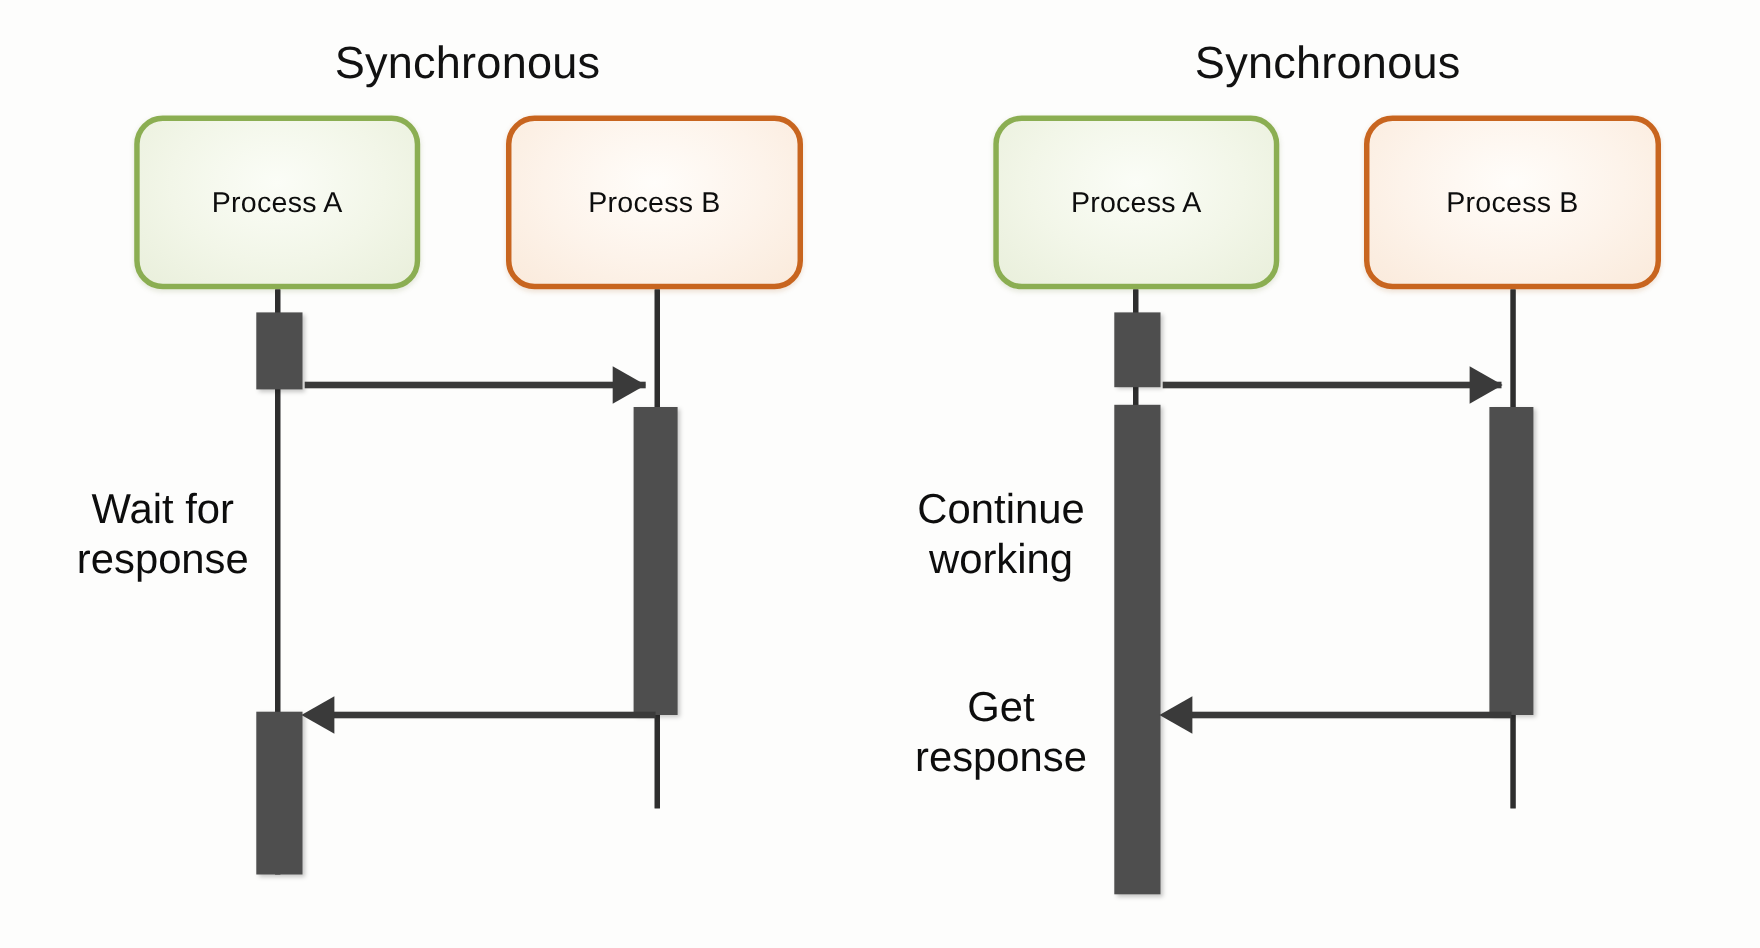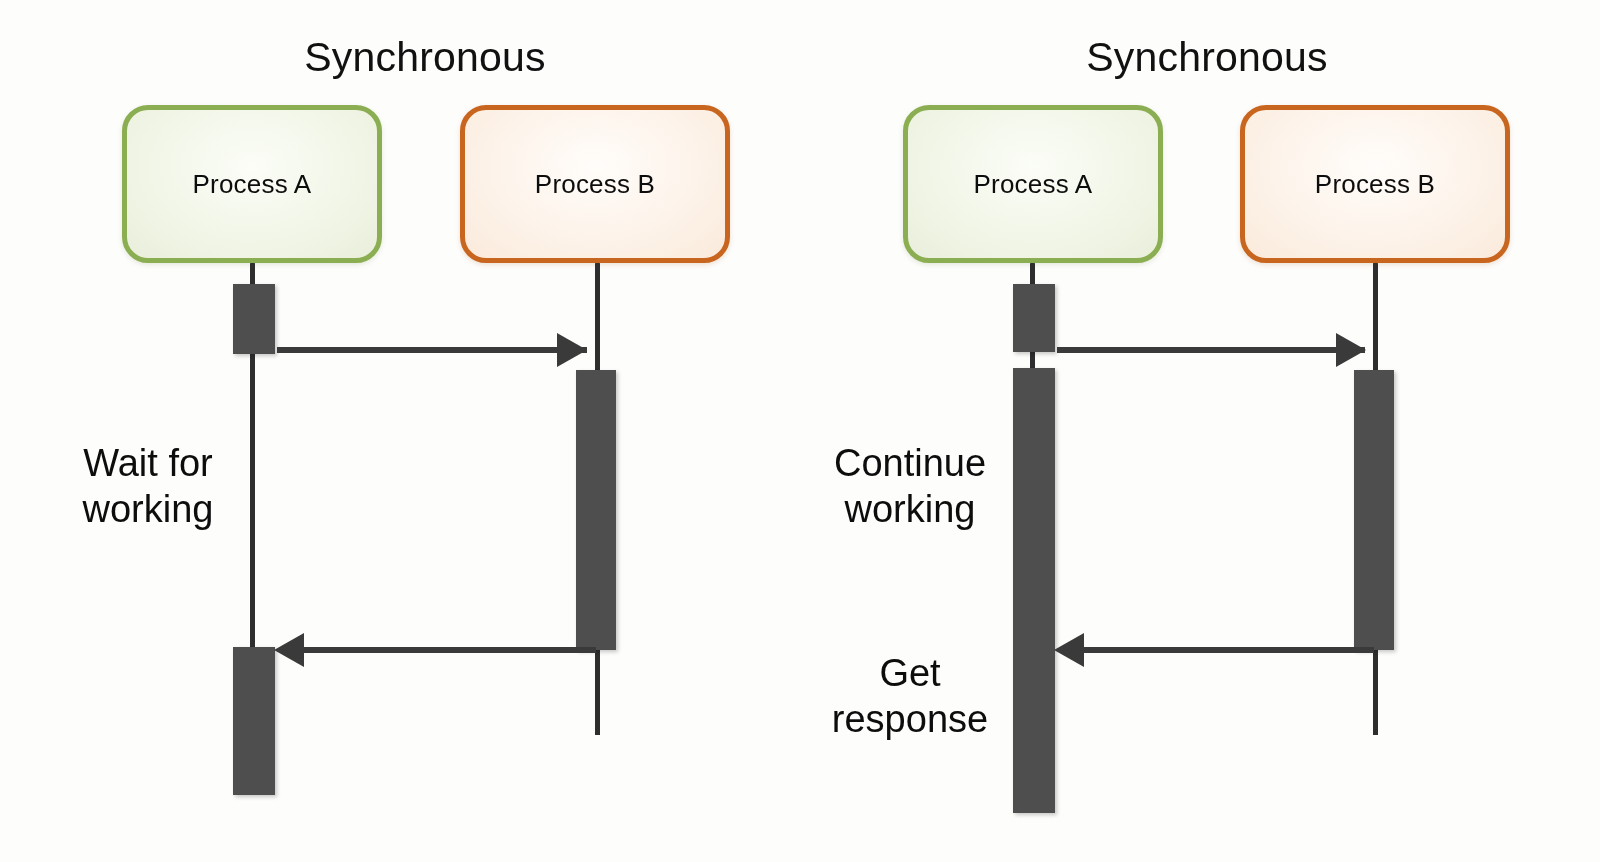--- a/index.html
+++ b/index.html
@@ -123,21 +123,21 @@
 
     <div class="activation" style="left:576px; top:370px; width:40px; height:280px;"></div>
 
     <div class="msg-line" style="left:277px; top:347px; width:310px;"></div>
     <div class="msg-head right" style="left:557px; top:333px;"></div>
 
     <div class="msg-line" style="left:300px; top:647px; width:296px;"></div>
     <div class="msg-head left" style="left:274px; top:633px;"></div>
 
     <div class="note" style="left:28px; top:440px; width:240px;">Wait for
-working</div>
+response</div>
 
   </div>
 
   <div>
 
     <div class="section-title" style="left:1007px; top:36px; width:400px;">Synchronous</div>
 
     <div class="participant green" style="left:903px; top:105px; width:260px; height:158px;">
       <span>Process A</span>
     </div>
@@ -158,18 +158,18 @@
 
     <div class="msg-line" style="left:1057px; top:347px; width:308px;"></div>
     <div class="msg-head right" style="left:1336px; top:333px;"></div>
 
     <div class="msg-line" style="left:1080px; top:647px; width:294px;"></div>
     <div class="msg-head left" style="left:1054px; top:633px;"></div>
 
     <div class="note" style="left:790px; top:440px; width:240px;text-align:center;">Continue
 working</div>
 
-    <div class="note" style="left:790px; top:650px; width:240px;">Get
+    <div class="note" style="left:790px; top:620px; width:240px;">Get
 response</div>
 
   </div>
 
 </div>
 
 </body></html>

